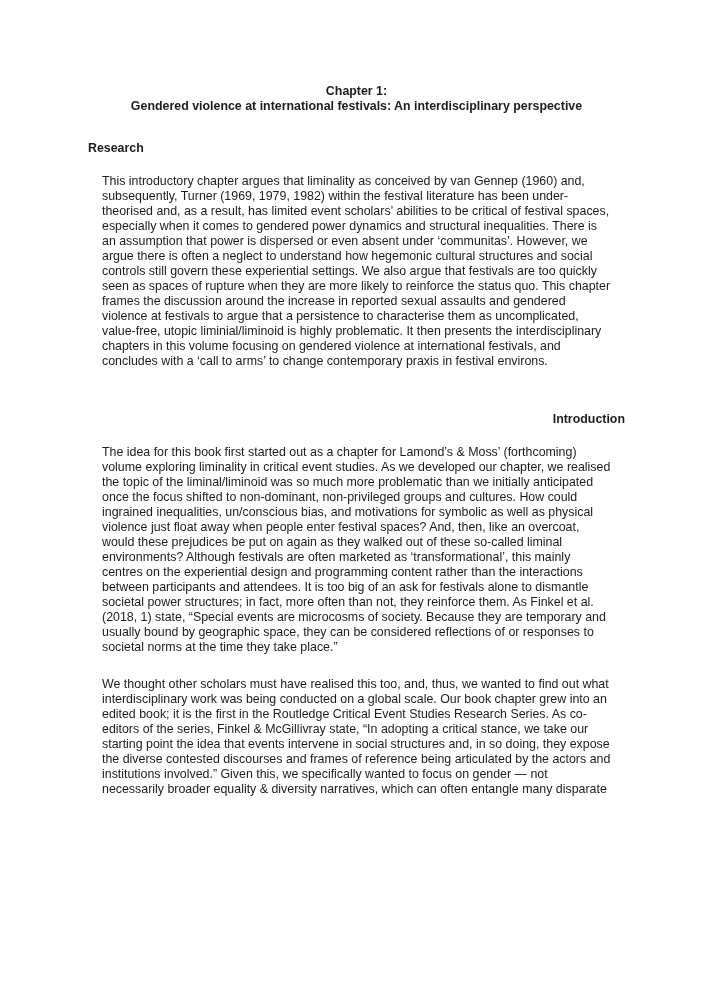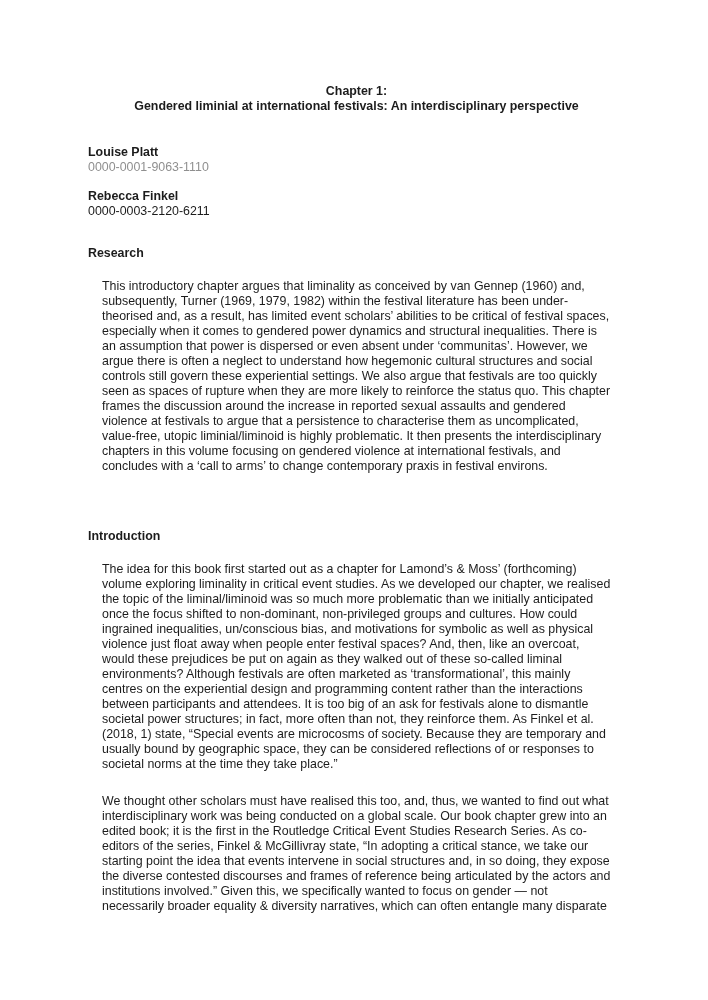--- a/index.html
+++ b/index.html
@@ -36,52 +36,43 @@
   .orcid-muted {
     color: #8f8f8f;
   }
   .heading {
     font-weight: bold;
   }
   .heading-abstract {
     margin-top: 27px;
   }
   .heading-introduction {
-    margin-top: 55px;
+    margin-top: 43px;
+    text-align: right;
   }
   .para {
     margin: 14px;
   }
   .para-after-heading {
     margin-top: 18px;
   }
   .para-follow {
     margin-top: 22px;
   }
 </style>
 </head>
 <body>
 
 <div class="page">
 
   <div class="doc-title">
     <div>Chapter 1:</div>
-    <div>Gendered liminial at international festivals: An interdisciplinary perspective</div>
+    <div>Gendered violence at international festivals: An interdisciplinary perspective</div>
   </div>
 
-  <div class="authors">
-    <div class="author">
-      <div class="author-name">Louise Platt</div>
-      <div class="author-orcid orcid-muted">0000-0001-9063-1110</div>
-    </div>
-    <div class="author">
-      <div class="author-name">Rebecca Finkel</div>
-      <div class="author-orcid">0000-0003-2120-6211</div>
-    </div>
-  </div>
 
   <div class="section">
     <div class="heading heading-abstract">Research</div>
     <p class="para para-after-heading">This introductory chapter argues that liminality as conceived by van Gennep (1960) and, subsequently, Turner (1969, 1979, 1982) within the festival literature has been under-theorised and, as a result, has limited event scholars’ abilities to be critical of festival spaces, especially when it comes to gendered power dynamics and structural inequalities. There is an assumption that power is dispersed or even absent under ‘communitas’. However, we argue there is often a neglect to understand how hegemonic cultural structures and social controls still govern these experiential settings. We also argue that festivals are too quickly seen as spaces of rupture when they are more likely to reinforce the status quo. This chapter frames the discussion around the increase in reported sexual assaults and gendered violence at festivals to argue that a persistence to characterise them as uncomplicated, value-free, utopic liminial/liminoid is highly problematic. It then presents the interdisciplinary chapters in this volume focusing on gendered violence at international festivals, and concludes with a ‘call to arms’ to change contemporary praxis in festival environs.</p>
   </div>
 
   <div class="section">
     <div class="heading heading-introduction">Introduction</div>
     <p class="para para-after-heading">The idea for this book first started out as a chapter for Lamond’s &amp; Moss’ (forthcoming) volume exploring liminality in critical event studies. As we developed our chapter, we realised the topic of the liminal/liminoid was so much more problematic than we initially anticipated once the focus shifted to non-dominant, non-privileged groups and cultures. How could ingrained inequalities, un/conscious bias, and motivations for symbolic as well as physical violence just float away when people enter festival spaces? And, then, like an overcoat, would these prejudices be put on again as they walked out of these so-called liminal environments? Although festivals are often marketed as ‘transformational’, this mainly centres on the experiential design and programming content rather than the interactions between participants and attendees. It is too big of an ask for festivals alone to dismantle societal power structures; in fact, more often than not, they reinforce them. As Finkel et al. (2018, 1) state, “Special events are microcosms of society. Because they are temporary and usually bound by geographic space, they can be considered reflections of or responses to societal norms at the time they take place.”</p>
     <p class="para para-follow">We thought other scholars must have realised this too, and, thus, we wanted to find out what interdisciplinary work was being conducted on a global scale. Our book chapter grew into an edited book; it is the first in the Routledge Critical Event Studies Research Series. As co-editors of the series, Finkel &amp; McGillivray state, “In adopting a critical stance, we take our starting point the idea that events intervene in social structures and, in so doing, they expose the diverse contested discourses and frames of reference being articulated by the actors and institutions involved.” Given this, we specifically wanted to focus on gender — not necessarily broader equality &amp; diversity narratives, which can often entangle many disparate</p>

